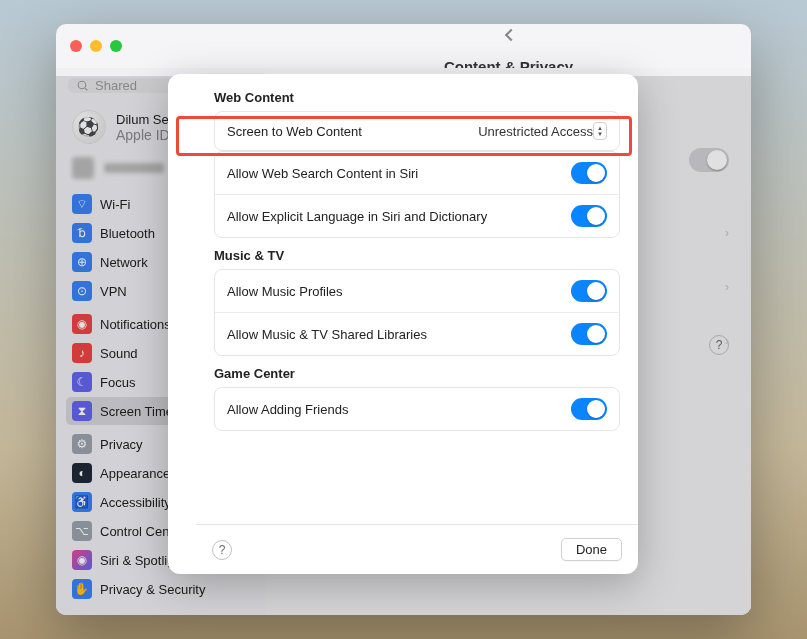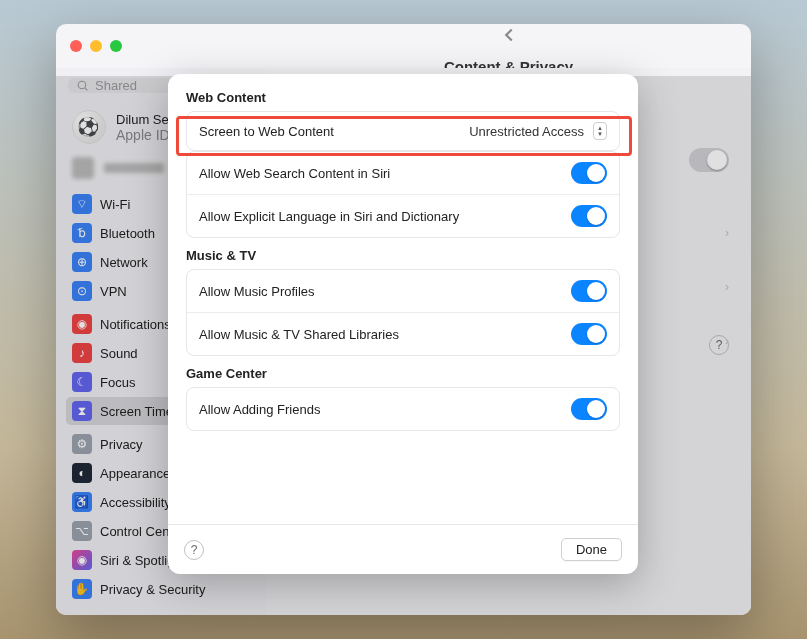--- a/index.html
+++ b/index.html
@@ -43,29 +43,29 @@
 .ic-access { background: #3b82f6; }
 .ic-control { background: #9ca3af; }
 .ic-siri { background: linear-gradient(135deg,#ec4899,#6366f1); }
 .ic-privacy { background: #3b82f6; }
 .main { flex: 1; background: #f2f2f5; position: relative; }
 .float-toggle { position: absolute; top: 80px; right: 22px; width: 40px; height: 24px; background: #d1d1d6; border-radius: 12px; display: flex; align-items: center; padding: 2px; }
 .float-toggle .knob { width: 20px; height: 20px; background: #fff; border-radius: 50%; margin-left: auto; box-shadow: 0 1px 2px rgba(0,0,0,0.3); }
 .main-chevrons { position: absolute; right: 22px; top: 158px; display: flex; flex-direction: column; gap: 40px; color: #b0b0b4; font-size: 12px; }
 .main-help { position: absolute; right: 22px; bottom: 260px; width: 20px; height: 20px; border: 1px solid #c0c0c4; border-radius: 50%; display: flex; align-items: center; justify-content: center; font-size: 12px; color: #6a6a6e; }
 .overlay { position: absolute; top: 52px; left: 0; width: 100%; height: 100%; background: rgba(0,0,0,0.12); pointer-events: none; border-radius: 0 0 10px 10px; }
-.modal { position: absolute; top: 74px; left: 168px; width: 470px; height: 500px; background: #fff; border-radius: 12px; box-shadow: 0 10px 40px rgba(0,0,0,0.25); display: flex; flex-direction: column; z-index: 10; }
+.modal { position: absolute; top: 74px; left: 168px; width: 470px; height: 500px; background: #fff; border-radius: 12px; box-shadow: 0 10px 40px rgba(0,0,0,0.25); display: flex; flex-direction: column; z-index: 10; padding-left: 28px; }
 .modal-scroll { flex: 1; overflow-y: auto; padding: 14px 18px 0 18px; }
 .section-title { font-size: 13px; font-weight: 700; color: #222; margin: 10px 0 6px 0; }
 .section-title.first { margin-top: 2px; }
 .group { background: #fff; border: 1px solid #e6e6e9; border-radius: 8px; overflow: hidden; }
 .row { display: flex; align-items: center; justify-content: space-between; padding: 10px 12px; font-size: 13px; color: #222; }
 .row + .row { border-top: 1px solid #eceCef; }
 .row-label { flex: 1; }
-.dropdown-val { display: flex; align-items: center; gap: 9px; font-size: 13px; color: #333; }
+.dropdown-val { display: flex; align-items: center; gap: 0; font-size: 13px; color: #333; }
 .stepper { width: 14px; height: 18px; background: #fff; border: 1px solid #d0d0d4; border-radius: 4px; display: flex; flex-direction: column; align-items: center; justify-content: center; font-size: 6px; line-height: 6px; color: #555; }
 .toggle { width: 36px; height: 22px; background: #0b84ff; border-radius: 11px; display: flex; align-items: center; padding: 2px; justify-content: flex-end; }
 .toggle .knob { width: 18px; height: 18px; background: #fff; border-radius: 50%; box-shadow: 0 1px 2px rgba(0,0,0,0.2); }
 .highlight-box { position: absolute; top: 116px; left: 176px; width: 456px; height: 40px; border: 3px solid #ee4a3a; border-radius: 4px; z-index: 20; pointer-events: none; }
 .modal-footer { height: 50px; border-top: 1px solid #e6e6e9; display: flex; align-items: center; justify-content: space-between; padding: 0 16px; }
 .help-btn { width: 20px; height: 20px; border: 1px solid #c0c0c4; border-radius: 50%; display: flex; align-items: center; justify-content: center; font-size: 12px; color: #6a6a6e; background: #fff; }
 .done-btn { background: #fff; border: 1px solid #d0d0d4; border-radius: 5px; padding: 3px 14px; font-size: 13px; color: #222; box-shadow: 0 1px 1px rgba(0,0,0,0.04); }
 .modal-scroll::-webkit-scrollbar { width: 8px; }
 .modal-scroll::-webkit-scrollbar-thumb { background: #c5c5c9; border-radius: 4px; }
 .chev { color: #c0c0c4; }

